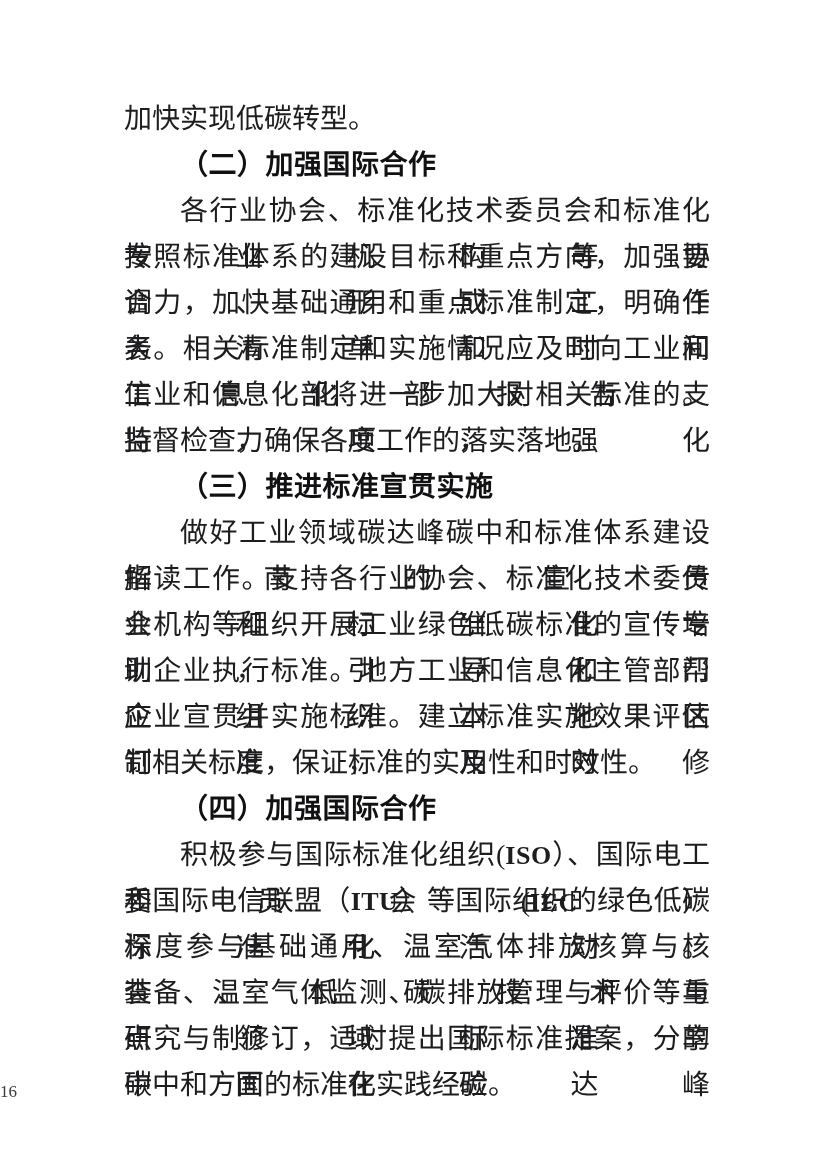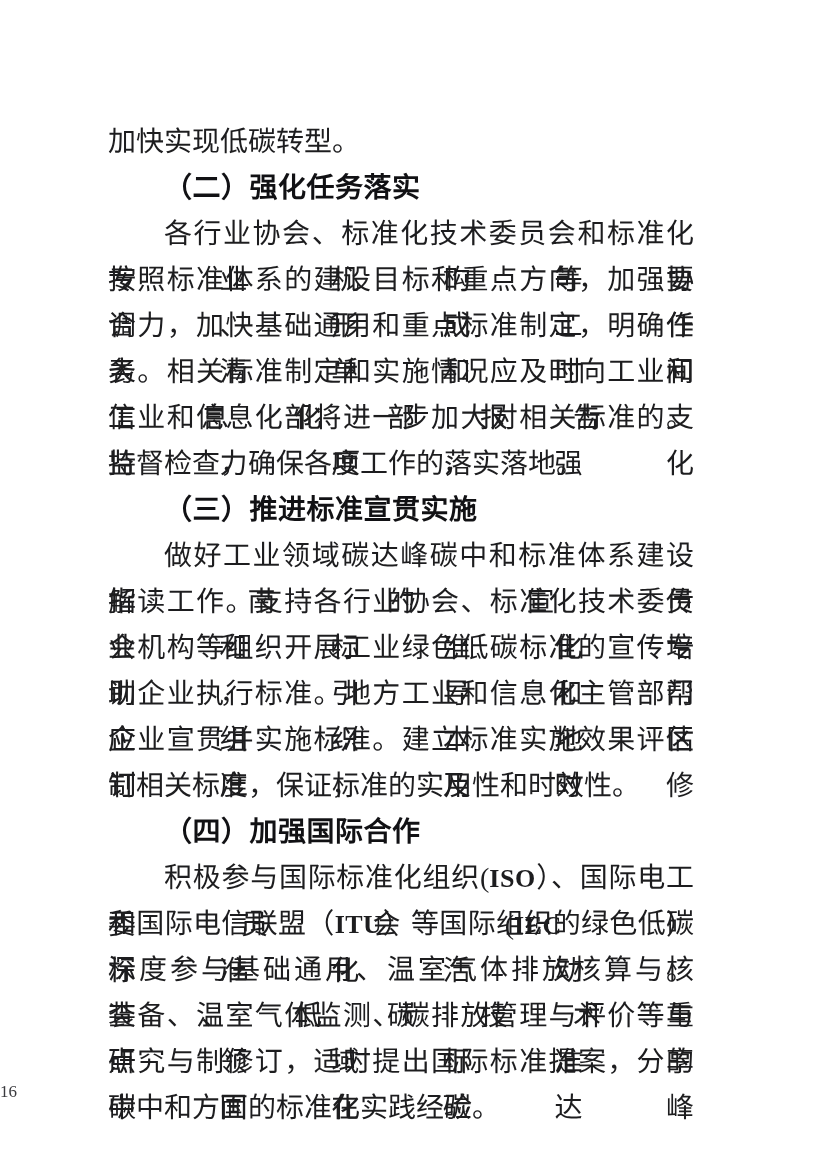--- a/index.html
+++ b/index.html
@@ -14,24 +14,23 @@
   .page {
     position: relative;
     width: 826px;
     height: 1169px;
     background: #ffffff;
     overflow: hidden;
     box-sizing: border-box;
   }
   .content {
     position: absolute;
-    left: 108px;
+    left: 124px;
     top: 96px;
     width: 586px;
-    margin-top: 23px;
   }
   
   .line {
     height: 46px;
     line-height: 46px;
     font-size: 28px;
     color: #1d1d1f;
     white-space: pre;
     letter-spacing: 0px;
     font-family: "Liberation Serif", "DejaVu Serif", serif;
@@ -76,21 +75,21 @@
   }
 </style>
 </head>
 <body>
 
 <div class="page">
   <div class="content">
 
     <div class="line">加快实现低碳转型。</div>
 
-    <div class="heading">（二）强化任务落实</div>
+    <div class="heading">（二）加强国际合作</div>
 
     <div class="line indent justify">各行业协会、标准化技术委员会和标准化专业机构等要</div>
     <div class="line justify">按照标准体系的建设目标和重点方向，加强协调、形成工作</div>
     <div class="line justify">合力，加快基础通用和重点标准制定，明确任务清单和时间</div>
     <div class="line justify">表。相关标准制定和实施情况应及时向工业和信息化部报告。</div>
     <div class="line justify">工业和信息化部将进一步加大对相关标准的支持力度，强化</div>
     <div class="line">监督检查，确保各项工作的落实落地。</div>
 
     <div class="heading">（三）推进标准宣贯实施</div>
 

